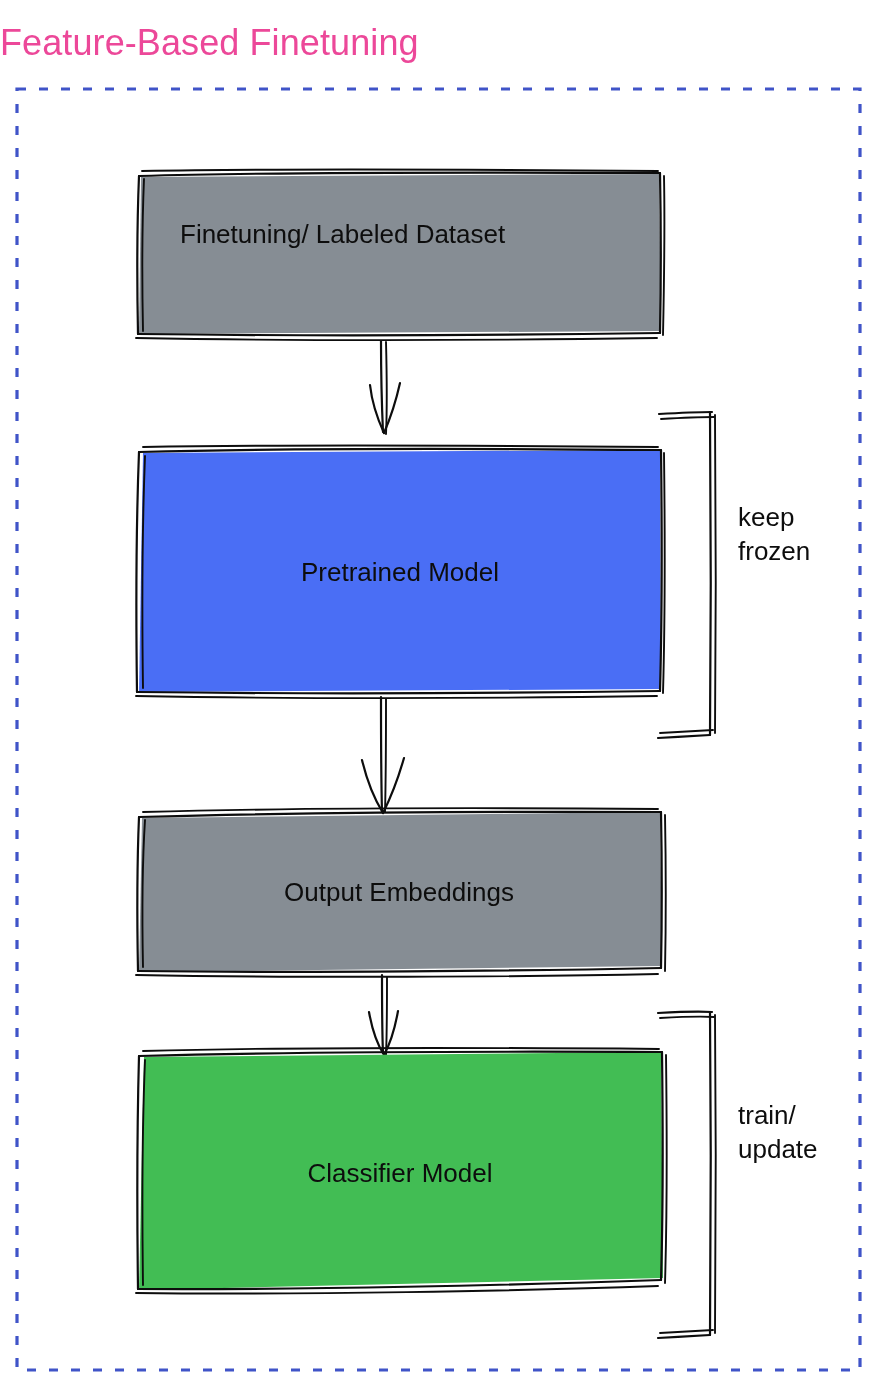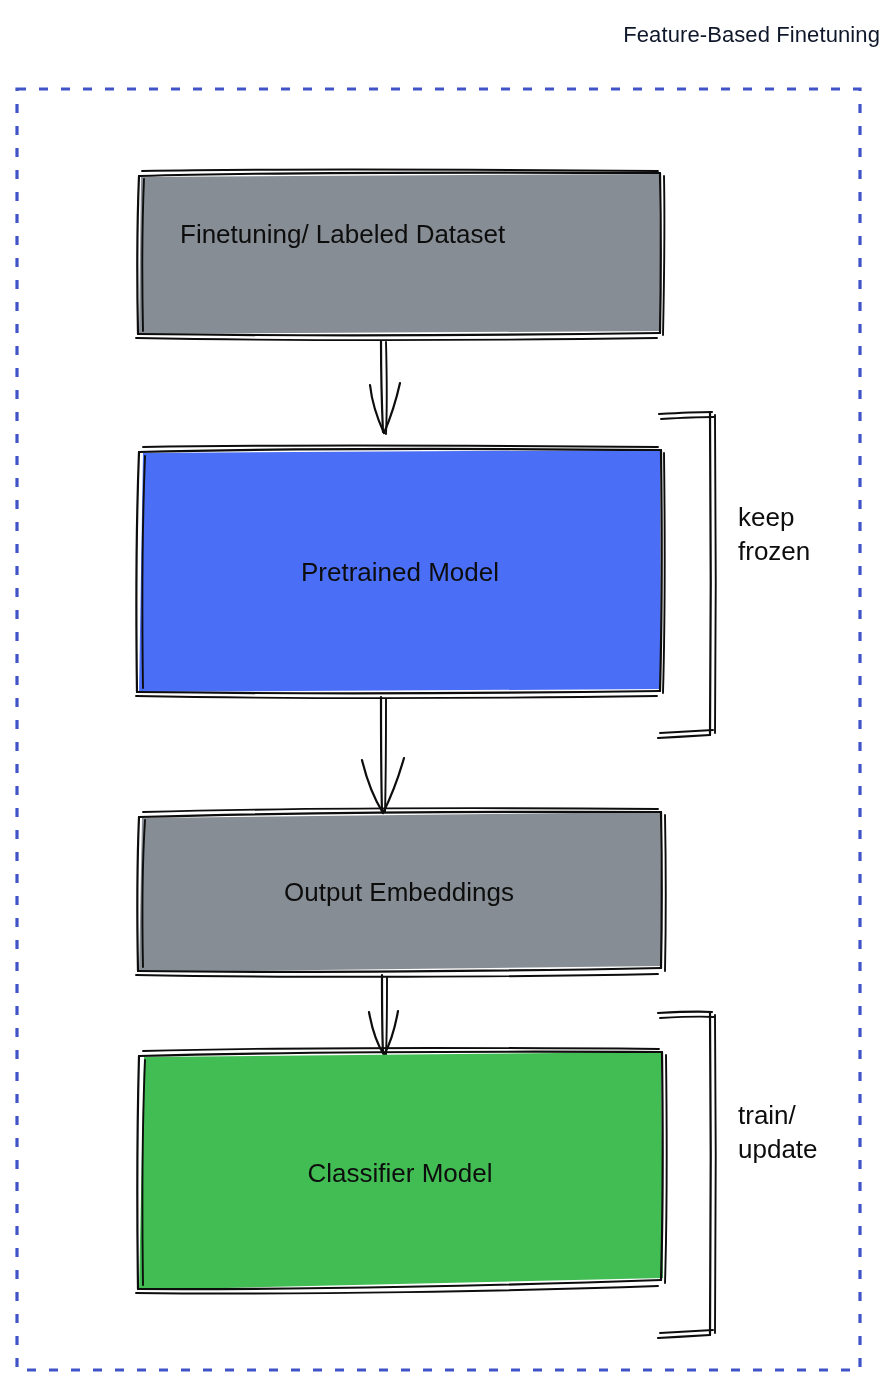--- a/index.html
+++ b/index.html
@@ -18,25 +18,25 @@
     position: absolute;
     top: 0; left: 0;
     width: 880px;
     height: 1393px;
   }
   .diagram-title {
     position: absolute;
     top: 22px;
     left: 0;
     width: 880px;
-    text-align: right;
+    text-align: left;
     font-family: "Liberation Sans", sans-serif;
-    font-size: 22px;
+    font-size: 36px;
     font-weight: 400;
-    color: #0f172a;
+    color: #ec4899;
     letter-spacing: 0.1px;
   }
   svg.canvas {
     position: absolute;
     top: 0; left: 0;
     width: 880px;
     height: 1393px;
   }
   .node-label {
     font-family: "Liberation Sans", sans-serif;

